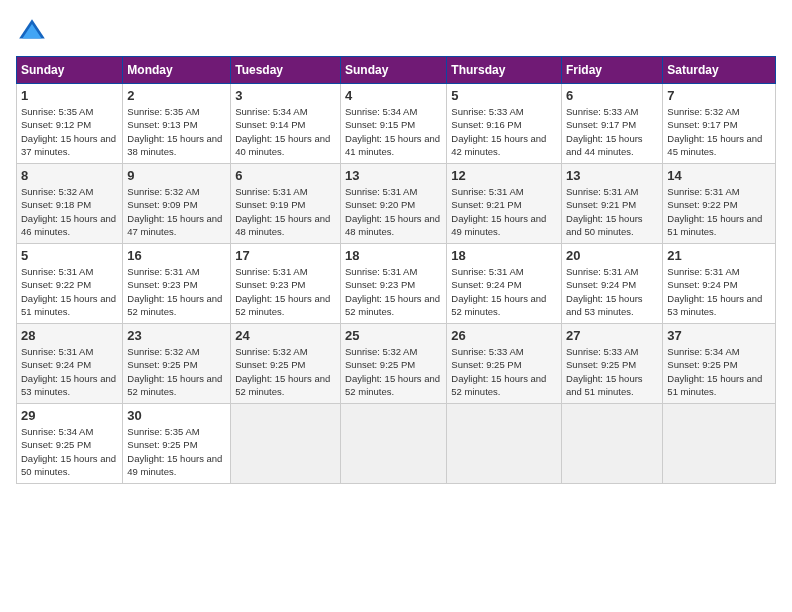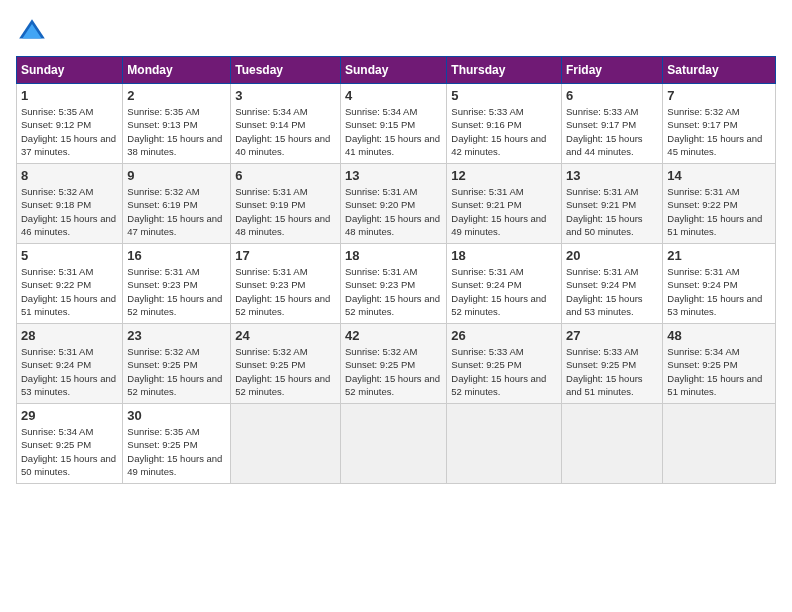--- a/index.html
+++ b/index.html
@@ -170,21 +170,21 @@
         <td>
           <span class="day-num">8</span>
           <div class="day-info">Sunrise: 5:32 AM
 Sunset: 9:18 PM
 Daylight: 15 hours
 and 46 minutes.</div>
         </td>
         <td>
           <span class="day-num">9</span>
           <div class="day-info">Sunrise: 5:32 AM
-Sunset: 6:19 PM
+Sunset: 9:09 PM
 Daylight: 15 hours
 and 47 minutes.</div>
         </td>
         <td>
           <span class="day-num">6</span>
           <div class="day-info">Sunrise: 5:31 AM
 Sunset: 9:19 PM
 Daylight: 15 hours
 and 48 minutes.</div>
         </td>
@@ -284,42 +284,42 @@
 and 52 minutes.</div>
         </td>
         <td>
           <span class="day-num">24</span>
           <div class="day-info">Sunrise: 5:32 AM
 Sunset: 9:25 PM
 Daylight: 15 hours
 and 52 minutes.</div>
         </td>
         <td>
-          <span class="day-num">42</span>
+          <span class="day-num">25</span>
           <div class="day-info">Sunrise: 5:32 AM
 Sunset: 9:25 PM
 Daylight: 15 hours
 and 52 minutes.</div>
         </td>
         <td>
           <span class="day-num">26</span>
           <div class="day-info">Sunrise: 5:33 AM
 Sunset: 9:25 PM
 Daylight: 15 hours
 and 52 minutes.</div>
         </td>
         <td>
           <span class="day-num">27</span>
           <div class="day-info">Sunrise: 5:33 AM
 Sunset: 9:25 PM
 Daylight: 15 hours
 and 51 minutes.</div>
         </td>
         <td>
-          <span class="day-num">48</span>
+          <span class="day-num">37</span>
           <div class="day-info">Sunrise: 5:34 AM
 Sunset: 9:25 PM
 Daylight: 15 hours
 and 51 minutes.</div>
         </td>
       </tr>
       <tr>
         <td>
           <span class="day-num">29</span>
           <div class="day-info">Sunrise: 5:34 AM

